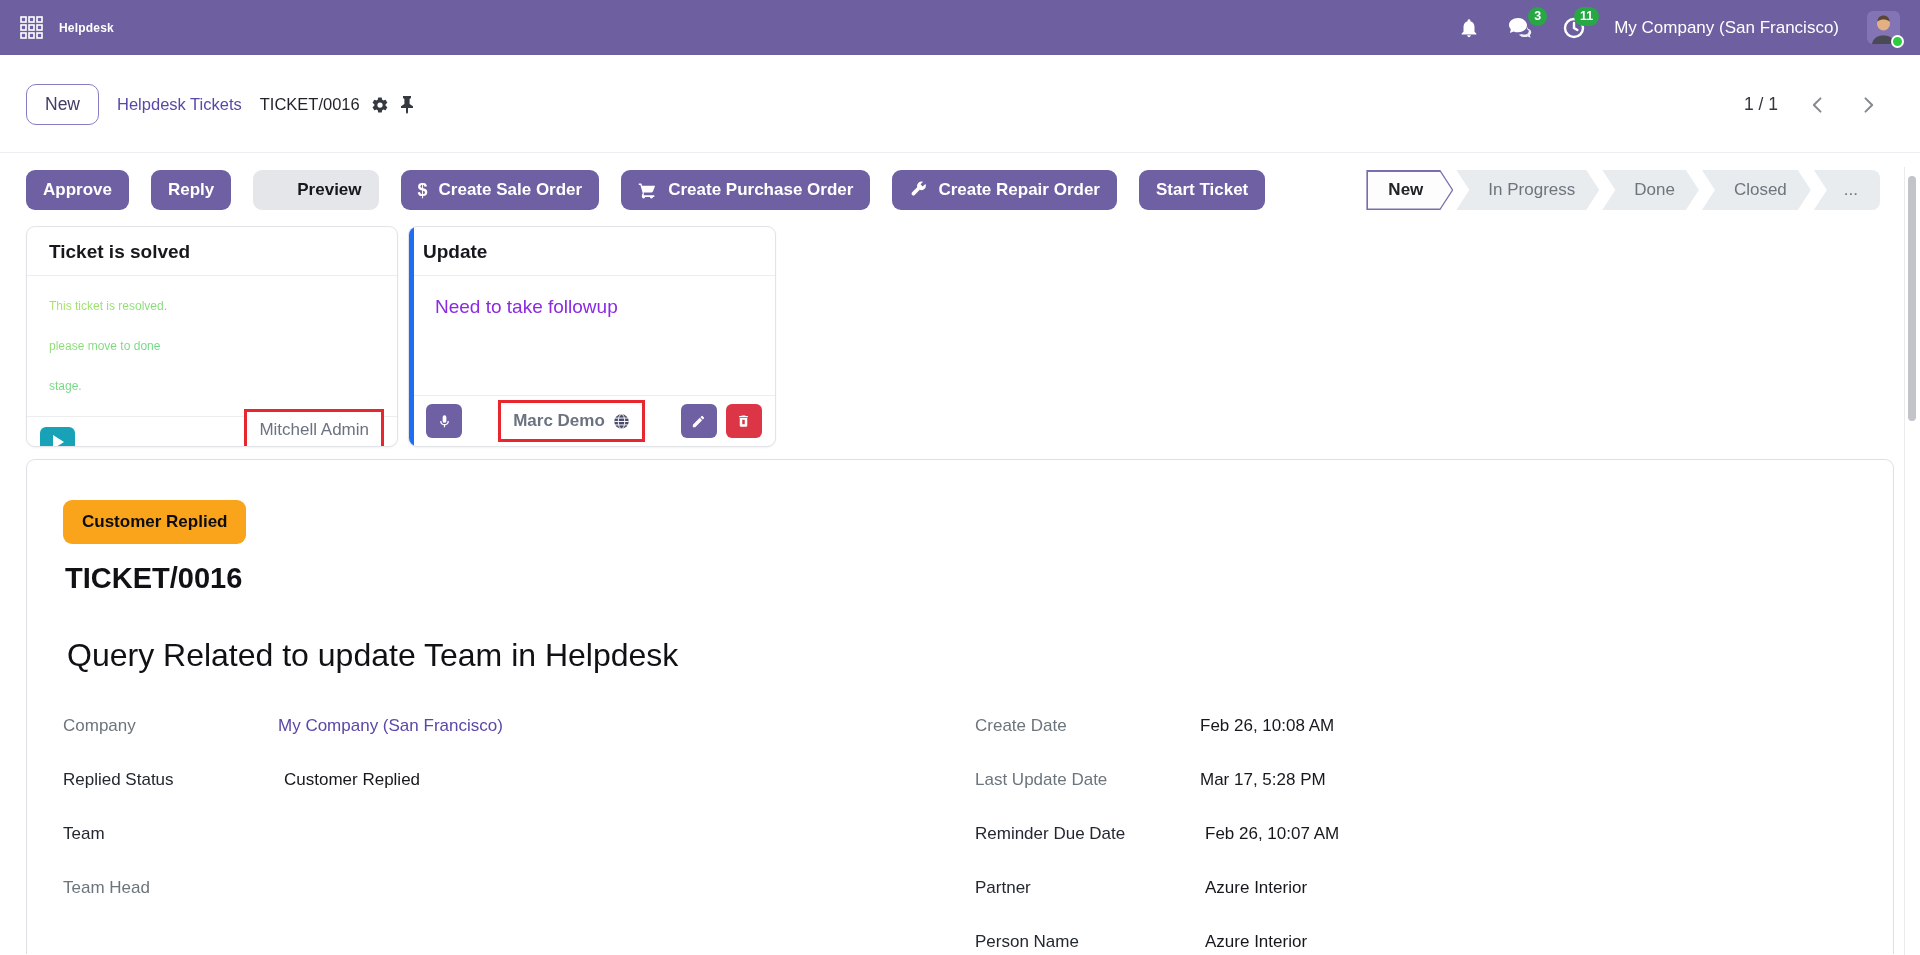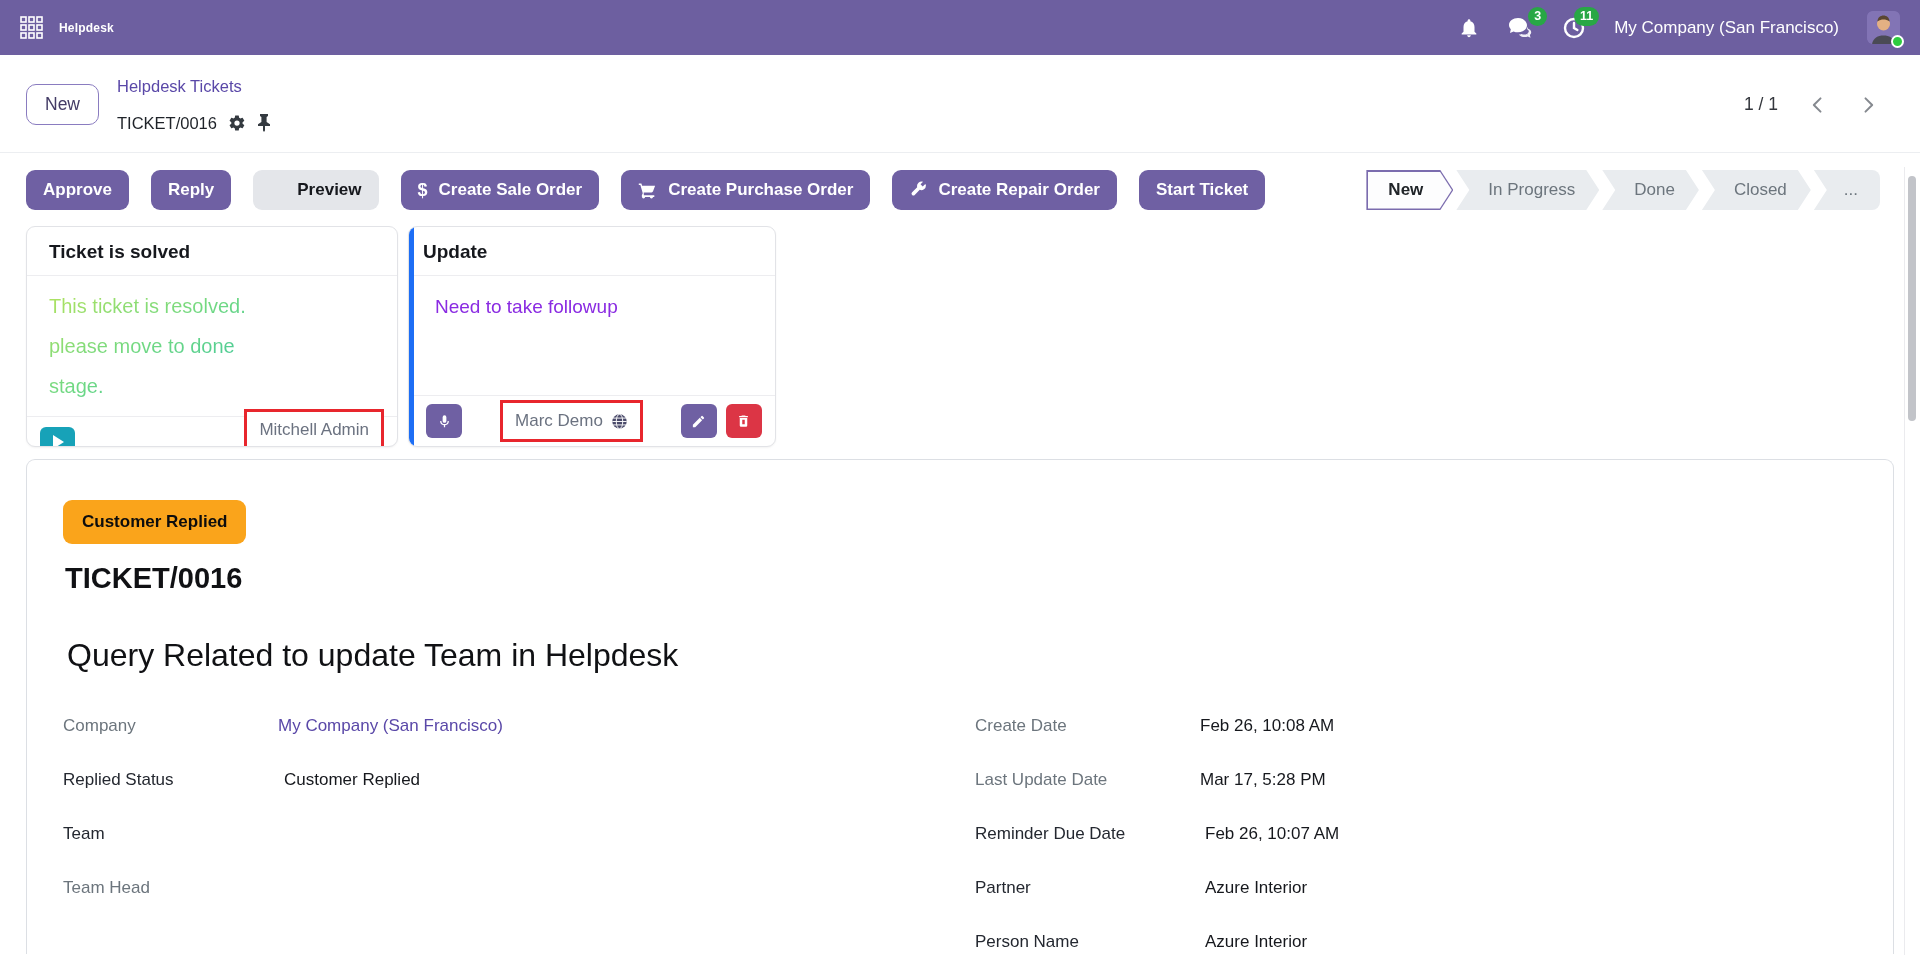--- a/index.html
+++ b/index.html
@@ -21,21 +21,21 @@
   .avatar { width:33px; height:33px; border-radius:6px; position:relative; background:#8274b5; cursor:pointer; }
   .avatar svg { border-radius:6px; display:block; }
   .status-dot { position:absolute; right:-4px; bottom:-4px; width:13px; height:13px;
     border-radius:50%; background:#2ecc40; border:2px solid #fff; }
 
   
   .control-panel { display:flex; align-items:center; padding:16px 26px 14px;
     border-bottom:1px solid #eceef1; height:98px; }
   .btn-new { background:#fff; border:1px solid #8a7cc0; border-radius:10px; color:#443c66;
     font-size:17.5px; padding:9px 18px; cursor:pointer; font-family:inherit; }
-  .breadcrumb-block { margin-left:18px; display:flex; flex-direction:column; gap:18px; }
+  .breadcrumb-block { margin-left:18px; display:flex; flex-direction:row; gap:18px; }
   .breadcrumb-parent { color:#5a48a8; font-size:16.5px; cursor:pointer; text-decoration:none; }
   .breadcrumb-current-row { display:flex; align-items:center; gap:11px; }
   .breadcrumb-current { color:#1f2329; font-size:16.5px; }
   .mini-icon { display:flex; align-items:center; cursor:pointer; }
   .pager-block { margin-left:auto; display:flex; align-items:center; gap:30px; margin-right:16px; }
   .pager-counter { font-size:17.5px; color:#33363c; }
   .pager-arrow { cursor:pointer; display:flex; align-items:center; }
 
   
   .action-bar { display:flex; align-items:center; padding:17px 26px 14px; gap:22px; }
@@ -62,21 +62,21 @@
   
   .notes-row { display:flex; gap:10px; padding:0 26px; margin-top:2px; }
   .note-card { width:372px; height:221px; background:#fff; border:1px solid #e2e3e7;
     border-radius:9px; box-shadow:0 1px 2px rgba(0,0,0,.05); display:flex;
     flex-direction:column; position:relative; overflow:hidden; }
   .note-card.blue-edge { width:368px; }
   .note-card.blue-edge::before { content:""; position:absolute; left:0; top:0; bottom:0;
     width:5px; background:#1d6ef5; }
   .note-header { padding:14px 22px 12px; font-size:19px; font-weight:700; color:#16181d;
     border-bottom:1px solid #ededf0; }
-  .note-body { flex:1; padding:10px 22px; font-size:20px; line-height:40px; }
+  .note-body { flex:1; padding:10px 22px; font-size:12px; line-height:40px; }
   .gradient-text { background:linear-gradient(150deg,#c2e556 0%,#6ed884 40%,#23bcae 78%);
     -webkit-background-clip:text; background-clip:text; color:transparent; }
   .purple-text { color:#8a2be2; font-size:19px; line-height:30px; padding-top:16px; }
   .note-footer { border-top:1px solid #ededf0; height:51px; display:flex; align-items:center;
     padding:0 13px; gap:9px; }
   .sq-btn { border:none; border-radius:6px; display:flex; align-items:center;
     justify-content:center; cursor:pointer; }
   .play-btn { width:35px; height:31px; background:#17a2b8; }
   .play-tri { width:0; height:0; border-left:11px solid #fff; border-top:7px solid transparent;
     border-bottom:7px solid transparent; margin-left:2px; }
@@ -259,21 +259,21 @@
             <path d="M17 9.5c-.5 0-1 .05-1.6.15 1.6 1 2.6 2.4 2.6 4.05V17h6v-3.3c0-2.5-3.7-4.2-7-4.2z"></path>
           </svg>
         </span>
       </div>
     </div>
   </div>
 
   <div class="note-card blue-edge">
     <div class="note-header" style="padding-left:14px;">Update</div>
     <div class="note-body purple-text" style="padding-left:26px;">Need to take followup</div>
-    <div class="note-footer" style="padding-left:17px;">
+    <div class="note-footer" style="padding-left:17px;font-weight:bold;">
       <button class="sq-btn mic-btn">
         <svg width="15" height="19" viewBox="0 0 24 24" fill="#fff">
           <path d="M12 14a3 3 0 0 0 3-3V5a3 3 0 0 0-6 0v6a3 3 0 0 0 3 3zm5-3a5 5 0 0 1-10 0H5a7 7 0 0 0 6 6.92V21h2v-3.08A7 7 0 0 0 19 11z"></path>
         </svg>
       </button>
       <div class="annotation-box annotation-center">
         <span>Marc Demo</span>
         <span style="display:flex">
           <svg width="17" height="17" viewBox="0 0 20 20">
             <circle cx="10" cy="10" r="8.5" fill="#4a4a6a"></circle>

